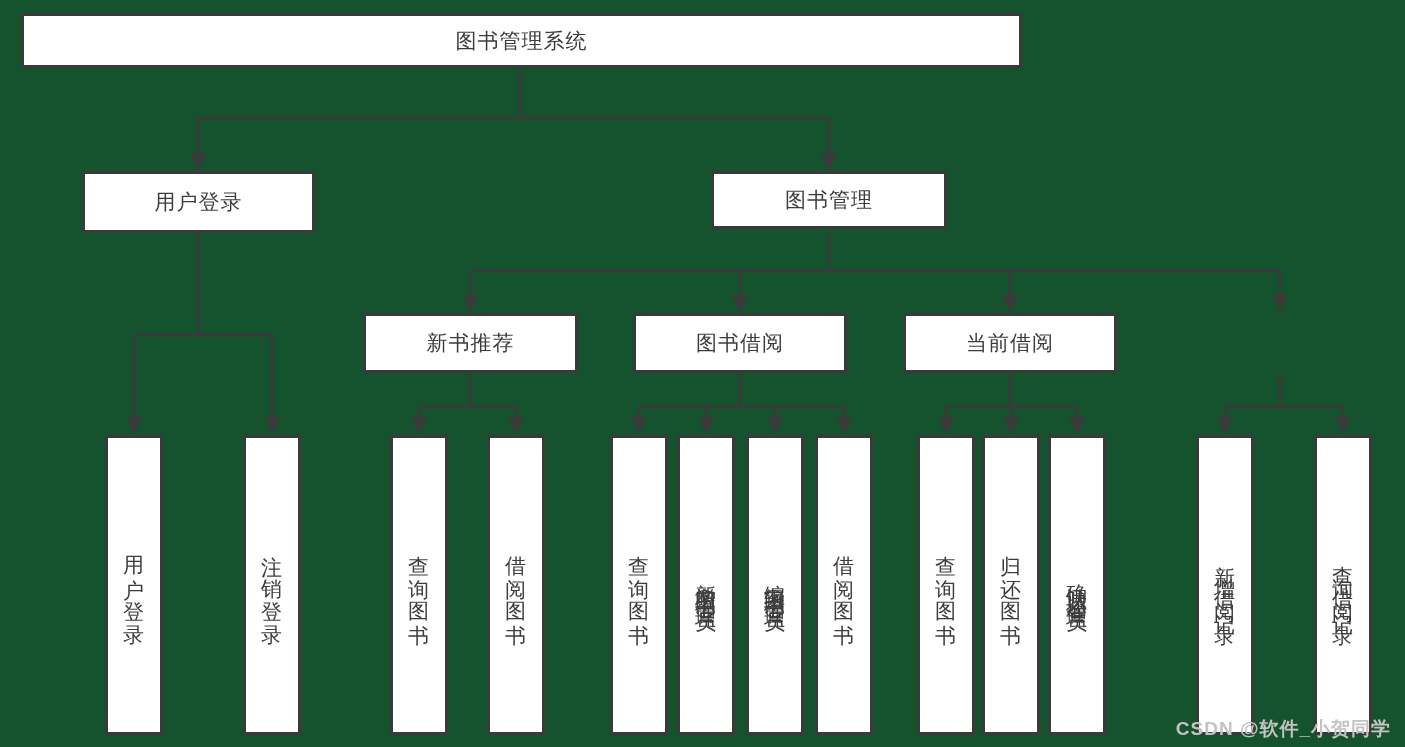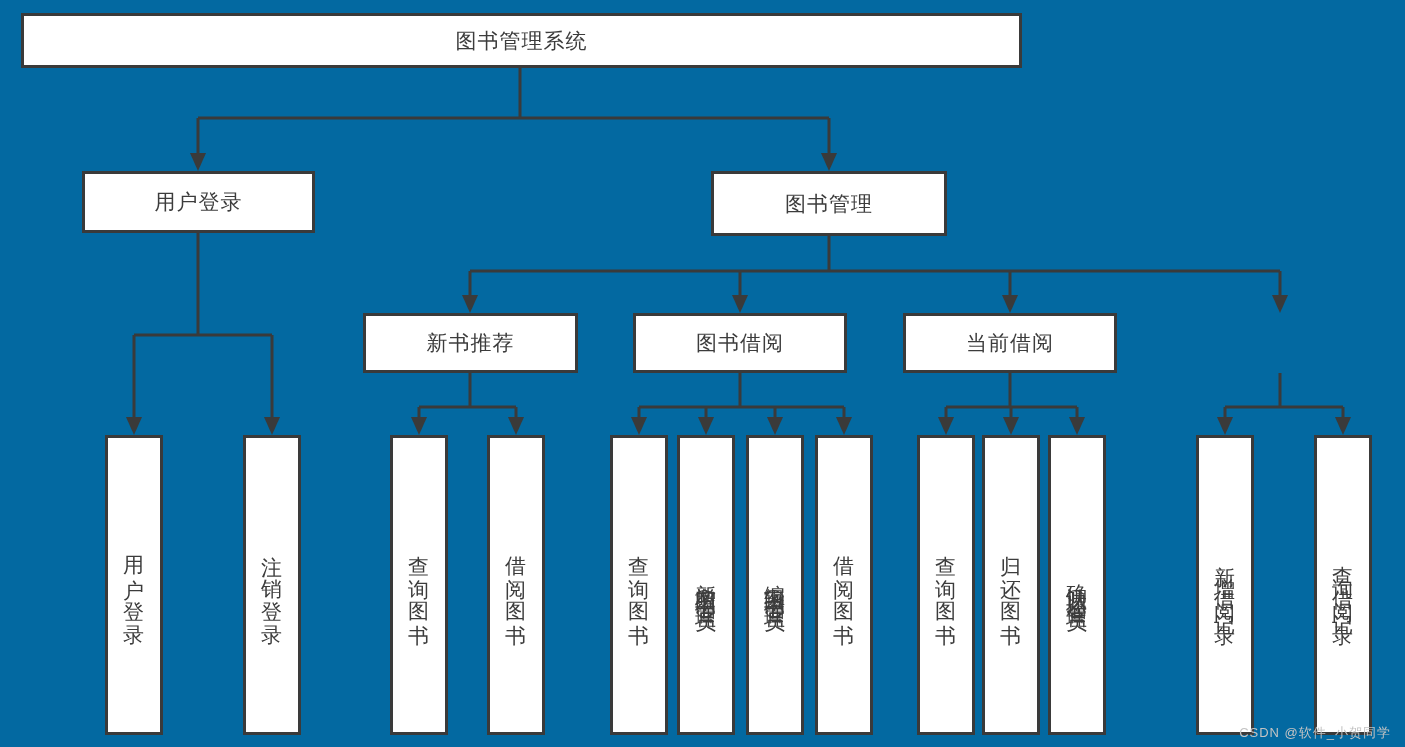--- a/index.html
+++ b/index.html
@@ -5,21 +5,21 @@
   html, body {
     margin: 0;
     padding: 0;
     background: #ffffff;
     font-family: "Liberation Sans", "DejaVu Sans", sans-serif;
   }
   #canvas {
     position: relative;
     width: 1405px;
     height: 747px;
-    background: #0369a1;
+    background: #14532d;
     overflow: hidden;
   }
   #wires {
     position: absolute;
     left: 0;
     top: 0;
     width: 1405px;
     height: 747px;
     pointer-events: none;
   }
@@ -45,23 +45,24 @@
     line-height: 1;
     white-space: nowrap;
   }
   .sp4 { letter-spacing: 23px; }
   .sp6 { letter-spacing: 12px; }
   .sp8 { letter-spacing: 4px; }
   #watermark {
     position: absolute;
     right: 14px;
     bottom: 5px;
-    font-size: 13px;
+    font-size: 19px;
     color: #c3c3c3;
     letter-spacing: 1px;
+    font-weight: bold;
   }
 </style>
 </head>
 <body>
 
 <div id="canvas">
 
   <svg id="wires" viewBox="0 0 1405 747" xmlns="http://www.w3.org/2000/svg">
     <g stroke="#3a3a3a" stroke-width="3" fill="none">
 
@@ -102,21 +103,21 @@
     </g>
   </svg>
 
   <div class="node hnode" style="left:21px; top:13px; width:1001px; height:55px;">
     <span>图书管理系统</span>
   </div>
 
   <div class="node hnode" style="left:82px; top:171px; width:233px; height:62px;">
     <span>用户登录</span>
   </div>
-  <div class="node hnode" style="left:711px; top:171px; width:236px; height:65px;">
+  <div class="node hnode" style="left:711px; top:171px; width:236px; height:58px;">
     <span>图书管理</span>
   </div>
 
   <div class="node hnode" style="left:363px; top:313px; width:215px; height:60px;align-items:center;">
     <span>新书推荐</span>
   </div>
   <div class="node hnode" style="left:903px; top:313px; width:214px; height:60px;">
     <span>当前借阅</span>
   </div>
   <div class="node hnode" style="left:633px; top:313px; width:214px; height:60px;">

